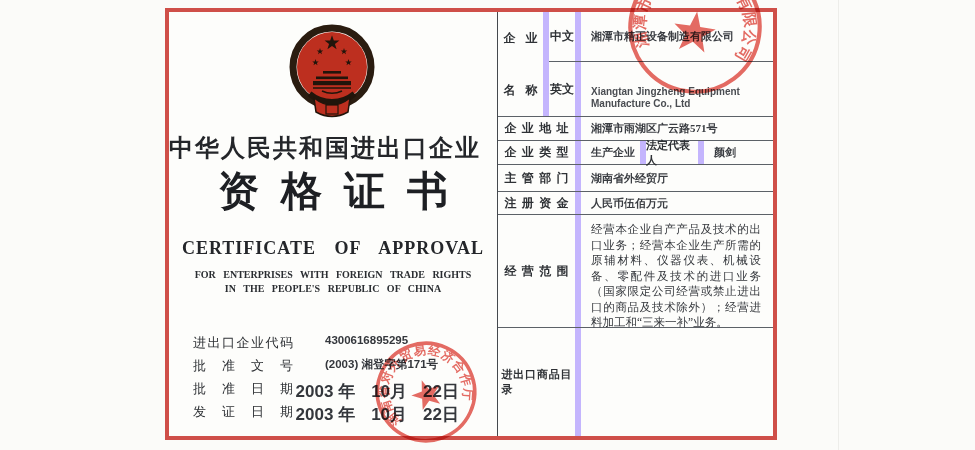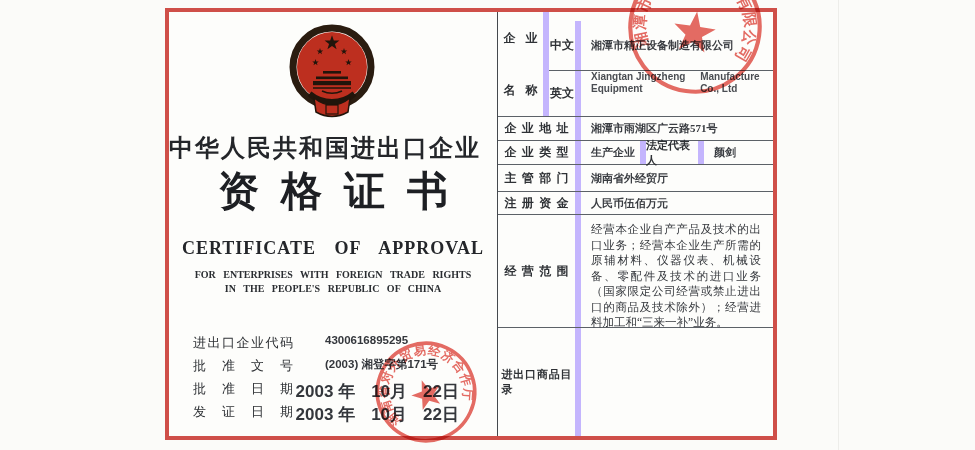--- a/index.html
+++ b/index.html
@@ -45,24 +45,24 @@
   .cell{box-sizing:border-box;}
   .lab{display:flex;align-items:center;justify-content:center;
        font-weight:600;font-size:12px;color:#2e3135;}
   .jl{display:block;text-align:justify;text-align-last:justify;}
   .w34{width:34px;} .w24{width:24px;} .w64{width:64px;} .w70{width:70px;font-size:11px;}
   .br{border-right:6px solid #c4b5fd;}
   .content{display:flex;align-items:center;padding-left:10px;
        font-size:11px;font-weight:600;color:#3a3d42;}
   .name-lab{width:51px;display:flex;flex-direction:column;}
   .name-lab .half{flex:1;display:flex;align-items:center;justify-content:center;}
-  .name-right{flex:1;display:flex;flex-direction:column;margin-top:9px;}
+  .name-right{flex:1;display:flex;flex-direction:column;}
   .nr-row{display:flex;box-sizing:border-box;}
   .sub-lab{width:32px;display:flex;align-items:center;justify-content:center;}
-  .name-en{flex-direction:row;align-items:flex-start;justify-content:flex-end;
+  .name-en{flex-direction:column;align-items:flex-start;justify-content:flex-end;
        padding-bottom:6px;font-family:"Liberation Sans", sans-serif;
        font-size:10px;font-weight:700;color:#4a4d52;line-height:12px;}
   .scope-text{display:block;padding:7px 12px 0 10px;font-size:11.5px;line-height:15.5px;
        text-align:justify;font-weight:500;color:#34373c;}
 
   
   .stamp{position:absolute;opacity:.82;mix-blend-mode:multiply;z-index:6;pointer-events:none;}
   .stamp-company{left:622px;top:-46px;width:146px;height:146px;transform:rotate(8deg);}
   .stamp-gov{left:371px;top:337px;width:110px;height:110px;transform:rotate(-20deg);}
 </style>

